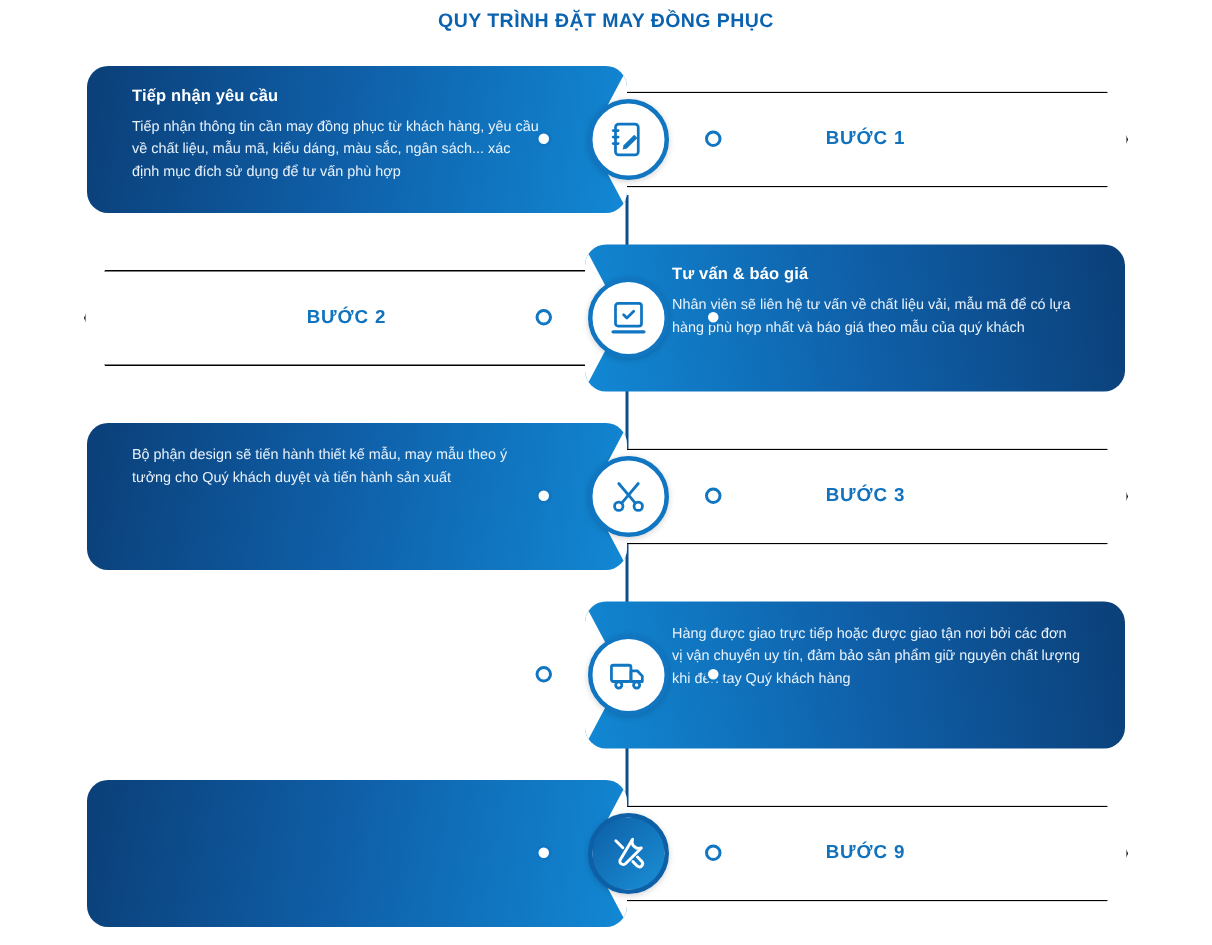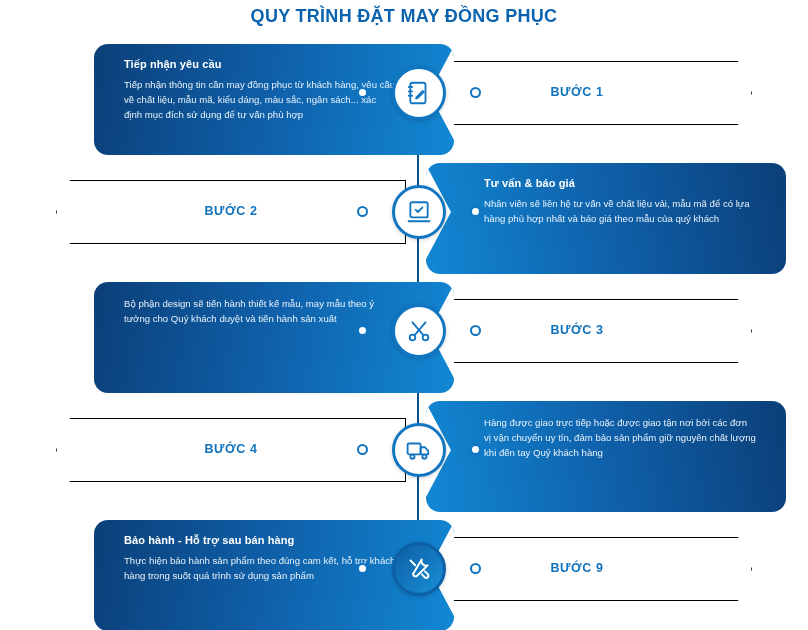--- a/index.html
+++ b/index.html
@@ -17,21 +17,21 @@
     height: 630px;
     background: #ffffff;
   }
 
   .title {
     position: absolute;
     top: 6px;
     left: 0;
     width: 808px;
     text-align: center;
-    font-size: 18px;
+    font-size: 13px;
     font-weight: bold;
     letter-spacing: 0.3px;
     color: #0b63b0;
   }
 
   
   .spine {
     position: absolute;
     left: 417px;
     top: 130px;
@@ -44,25 +44,24 @@
     position: absolute;
     left: 0;
     width: 808px;
     height: 98px;
   }
 
   
   .panel {
     position: absolute;
     top: 0;
-    height: 111px;
+    height: 98px;
     width: 360px;
     border-radius: 14px;
     overflow: hidden;
-    margin-left: 36px;
   }
   .panel.left {
     left: 58px;
     background: linear-gradient(100deg, #0b3f78 0%, #0f5fa8 48%, #1288d4 100%);
   }
   .panel.right {
     left: 390px;
     background: linear-gradient(260deg, #0b3f78 0%, #0f5fa8 48%, #1288d4 100%);
   }
   
@@ -244,23 +243,20 @@
           <circle cx="6" cy="18" r="2.6"></circle>
           <circle cx="18" cy="18" r="2.6"></circle>
           <line x1="7.8" y1="16.1" x2="18" y2="4"></line>
           <line x1="16.2" y1="16.1" x2="6" y2="4"></line>
         </svg>
       </span>
     </div>
   </div>
 
   <div class="row" style="top:401px;">
-    <div class="ghost left">
-      <div class="glabel">BƯỚC 4</div>
-    </div>
     <div class="panel right">
       <div class="notch"></div>
       <div class="ptext">
         <div class="pbody">Hàng được giao trực tiếp hoặc được giao tận nơi bởi các đơn vị vận chuyển uy tín, đảm bảo sản phẩm giữ nguyên chất lượng khi đến tay Quý khách hàng</div>
       </div>
     </div>
     <div class="dot l"></div>
     <div class="dot r"></div>
     <div class="circle">
       <span>
@@ -273,24 +269,20 @@
       </span>
     </div>
   </div>
 
   <div class="row" style="top:520px;">
     <div class="ghost right">
       <div class="glabel">BƯỚC 9</div>
     </div>
     <div class="panel left">
       <div class="notch"></div>
-      <div class="ptext">
-        <div class="phead">Bảo hành - Hỗ trợ sau bán hàng</div>
-        <div class="pbody">Thực hiện bảo hành sản phẩm theo đúng cam kết, hỗ trợ khách hàng trong suốt quá trình sử dụng sản phẩm</div>
-      </div>
     </div>
     <div class="dot l"></div>
     <div class="dot r"></div>
     <div class="circle dark">
       <span>
         <svg width="26" height="26" viewBox="0 0 24 24" fill="none" stroke="#ffffff" stroke-width="1.8" stroke-linecap="round" stroke-linejoin="round">
           <path d="M14.5 3.2a4.2 4.2 0 0 0 5.4 5.4L10.3 18.2a2.1 2.1 0 1 1-3-3z"></path>
           <path d="M4.2 4.2l4.3 4.3"></path>
           <path d="M17.5 14.2l2.8 2.8a2 2 0 0 1-2.8 2.8l-2.8-2.8"></path>
         </svg>

